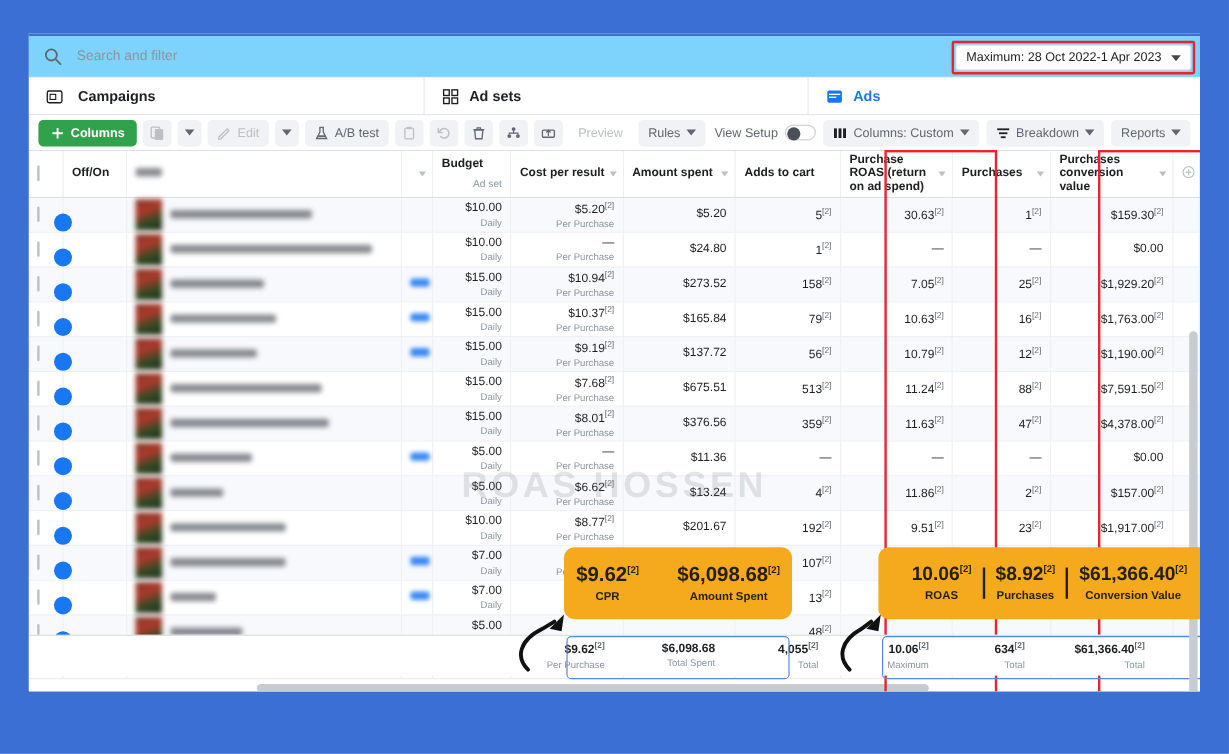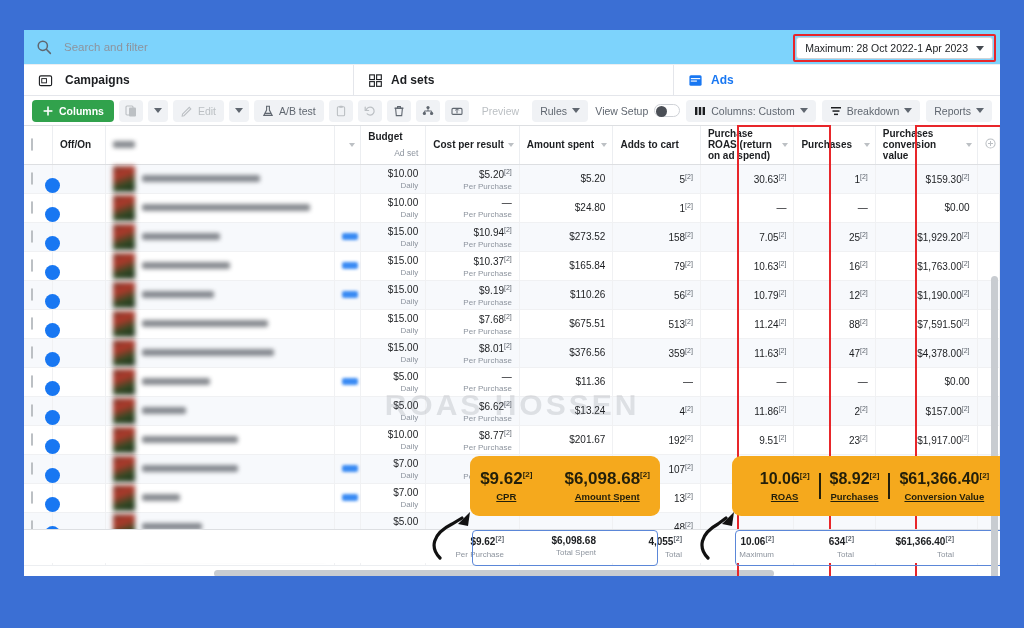--- a/index.html
+++ b/index.html
@@ -194,21 +194,21 @@
   .callout {
     position: absolute; z-index: 9;
     background: #f5a91d; border-radius: 9px;
     display: flex; align-items: center; justify-content: center;
     gap: 12px; padding: 10px 14px;
     color: #231f0a;
   }
   .co-item { text-align: center; line-height: 1; }
   .co-val { font-size: 17px; font-weight: bold; white-space: nowrap; }
   .co-val sup { font-size: 8px; vertical-align: super; }
-  .co-lab { font-size: 9.5px; margin-top: 5px; display:block; font-weight:600;text-decoration:underline; }
+  .co-lab { font-size: 9.5px; margin-top: 5px; display:block; font-weight:600; }
   .co-div { width: 2px; height: 26px; background: #231f0a; }
 
   
   .total-box {
     position: absolute; border: 1.6px solid #5b87d8;
     border-radius: 4px; z-index: 7; pointer-events:none;
   }
   #totals-row {
     position: absolute; left: 0; bottom: 18px; width: 976px; height: 34px;
     background: #ffffff; border-top: 1px solid #dddfe2;
@@ -650,21 +650,21 @@
             <td><span class="linkbar" style="width:16px;display:inline-block"></span></td>
             <td class="num">
               <span class="v-main">$15.00</span>
               <span class="v-sub">Daily</span>
             </td>
             <td class="num">
               <span class="v-main">$9.19<sup class="fn">[2]</sup></span>
               <span class="v-sub">Per Purchase</span>
             </td>
             <td class="num">
-              <span class="v-main">$110.26</span>
+              <span class="v-main">$137.72</span>
             </td>
             <td class="num">
               <span class="v-main">56<sup class="fn">[2]</sup></span>
             </td>
             <td class="num">
               <span class="v-main">10.79<sup class="fn">[2]</sup></span>
             </td>
             <td class="num">
               <span class="v-main">12<sup class="fn">[2]</sup></span>
             </td>

